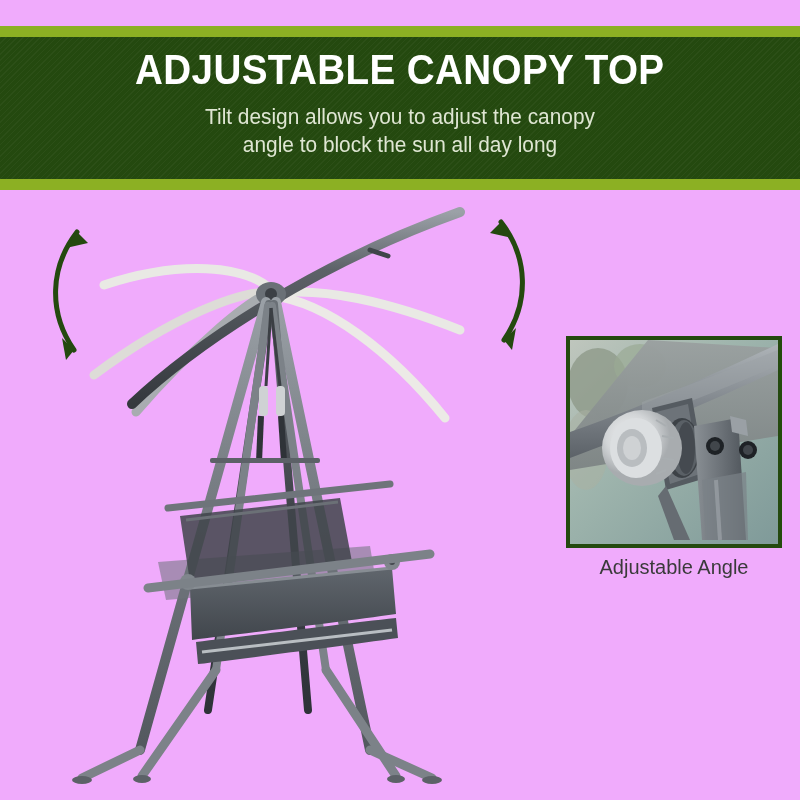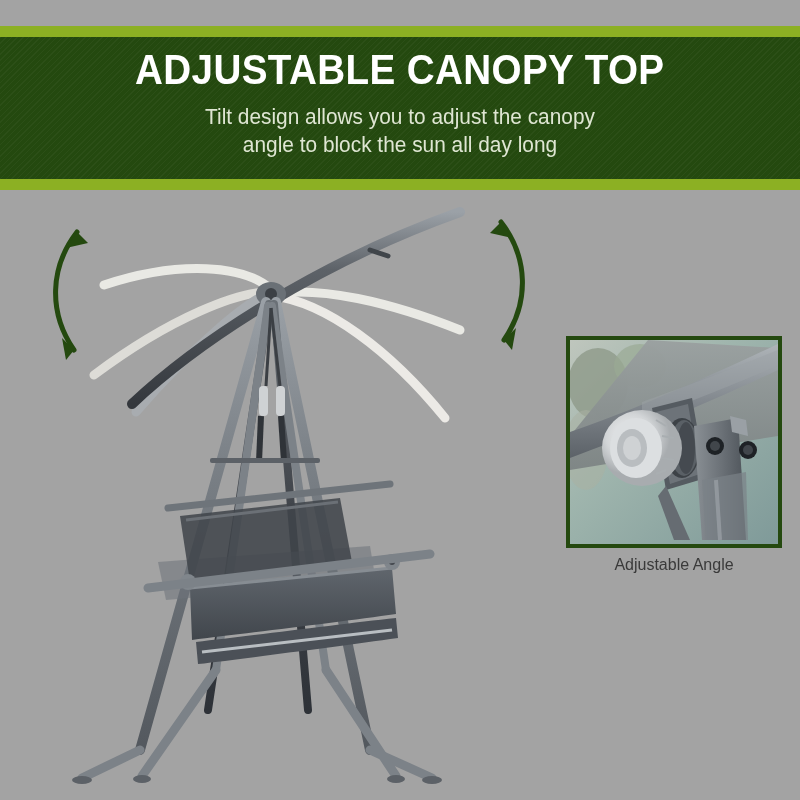--- a/index.html
+++ b/index.html
@@ -2,21 +2,21 @@
 <html><head>
 <meta charset="utf-8">
 <style>
   html,body{margin:0;padding:0;}
   body{
     width:800px;height:800px;overflow:hidden;
     background:#f1f1e5;
     font-family:"Liberation Sans", sans-serif;
     position:relative;
   }
-  .stage{position:absolute;inset:0;width:800px;height:800px;background:#a3a3a3;}
+  .stage{position:absolute;inset:0;width:800px;height:800px;background:#f0abfc;}
 
   
   .banner{position:absolute;left:0;top:26px;width:800px;height:164px;}
   .banner .stripe{position:absolute;left:0;width:800px;height:11px;background:#8cb023;}
   .banner .stripe.top{top:0;}
   .banner .stripe.bot{bottom:0;}
   .banner .body{
     position:absolute;left:0;top:11px;width:800px;height:142px;
     background:#24490f;
     background-image:repeating-linear-gradient(135deg,
@@ -45,21 +45,21 @@
   
   .product{position:absolute;left:40px;top:190px;width:500px;height:610px;}
 
   
   .inset{position:absolute;left:566px;top:336px;width:216px;height:212px;
          border:4px solid #24490f;box-sizing:border-box;background:#8d9aa0;
          overflow:hidden;}
   .inset svg{display:block;}
   .inset-caption{
     position:absolute;left:566px;top:556px;width:216px;
-    text-align:center;color:#3a3a3a;font-size:16px;
+    text-align:center;color:#3a3a3a;font-size:20px;
   }
 </style>
 </head>
 <body>
 
 <div class="stage">
 
   <div class="banner">
     <div class="stripe top"></div>
     <div class="body">

